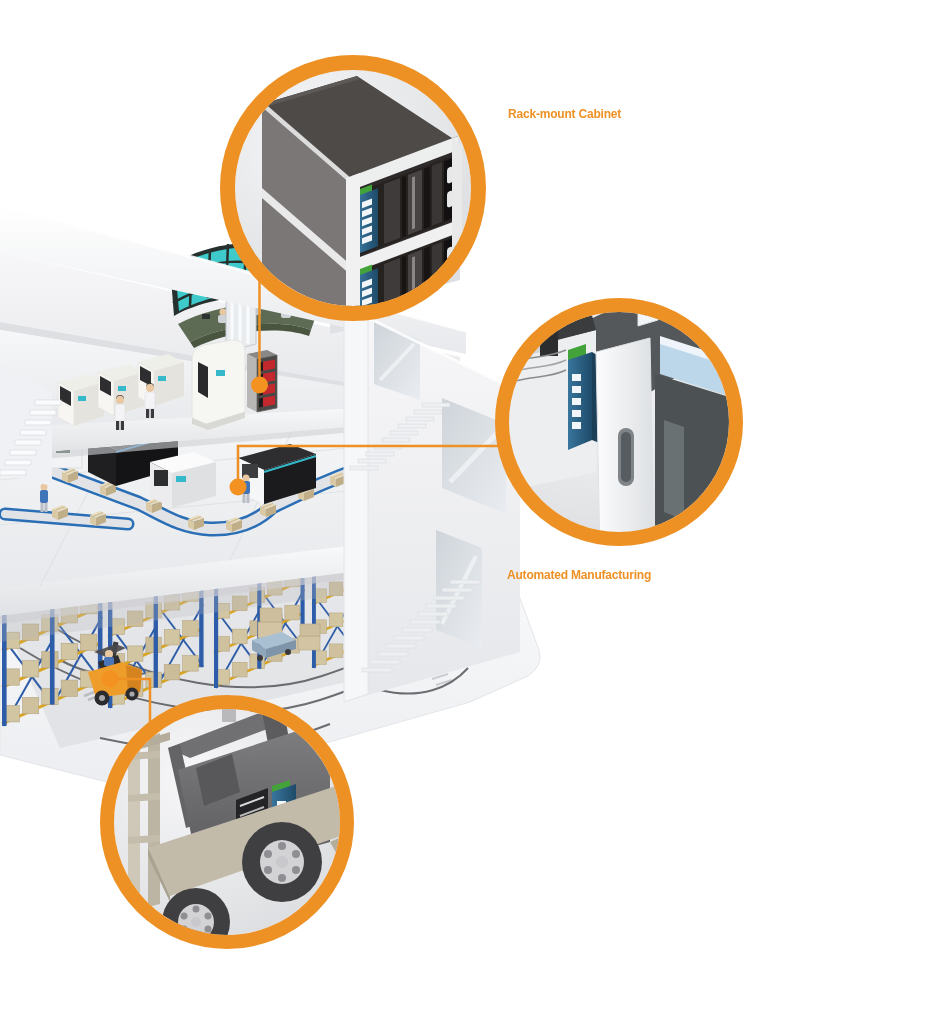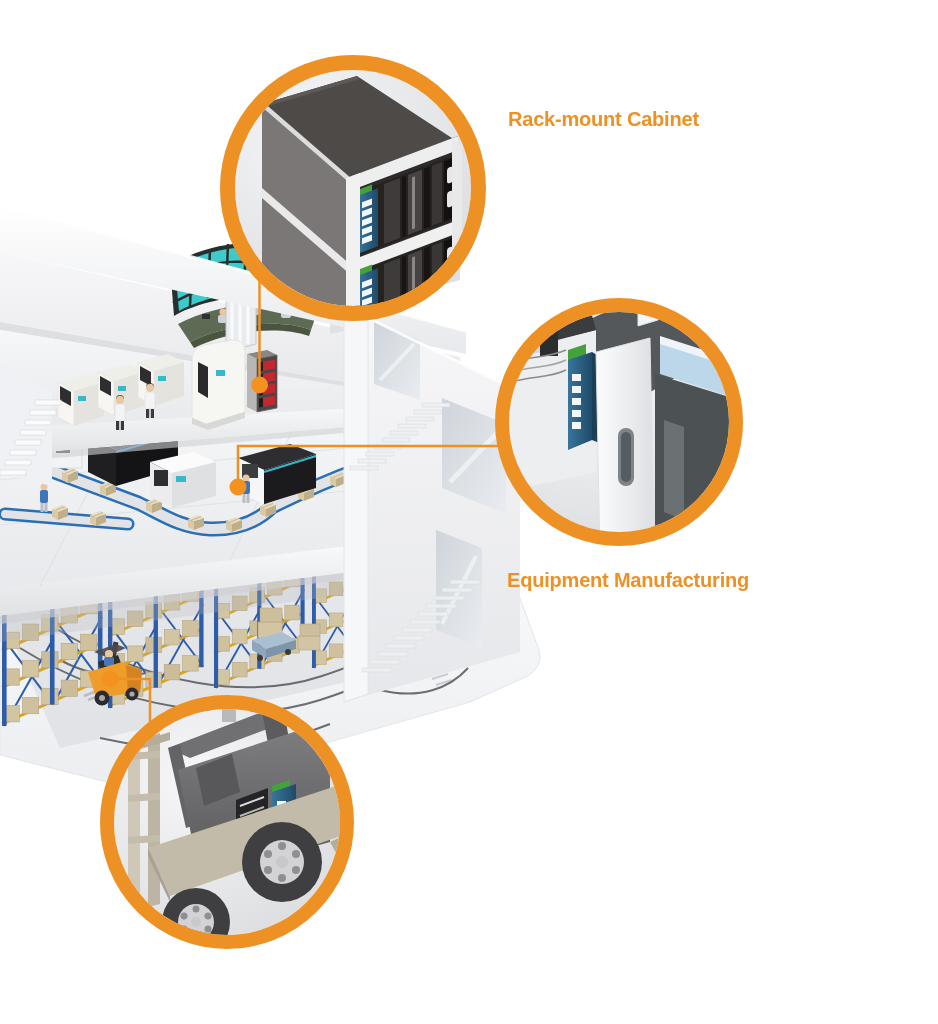--- a/index.html
+++ b/index.html
@@ -1,19 +1,19 @@
 <!DOCTYPE html>
 <html><head>
 <meta charset="utf-8">
 <style>
   html,body{margin:0;padding:0;background:#fff;}
   .stage{position:relative;width:938px;height:1024px;background:#ffffff;overflow:hidden;
          font-family:"Liberation Sans",sans-serif;}
   .scene-svg{position:absolute;left:0;top:0;}
-  .callout-label{position:absolute;color:#EE9125;font-weight:bold;font-size:20px;
+  .callout-label{position:absolute;color:#EE9125;font-weight:bold;font-size:12px;
                  letter-spacing:-0.2px;white-space:nowrap;line-height:1.1;}
   .lbl-rack{left:508px;top:108px;}
   .lbl-eq{left:507px;top:569px;}
   .lbl-agv{left:379px;top:765px;}
 </style>
 </head>
 <body>
 
 <div class="stage">
 
@@ -619,15 +619,15 @@
           <circle cx="196" cy="922" r="5" fill="#c9c9cd"></circle>
         </g>
         <polygon points="330,842 352,832 360,846 338,856" fill="#b5ad9b"></polygon>
       </g>
     </g>
     <circle cx="227" cy="822" r="120" fill="none" stroke="#EE9125" stroke-width="14"></circle>
   </g>
 </svg>
 
 <div class="callout-label lbl-rack">Rack-mount Cabinet</div>
-<div class="callout-label lbl-eq">Equipment Manufacturing</div>
+<div class="callout-label lbl-eq">Automated Manufacturing</div>
 
 </div>
 
 </body></html>

